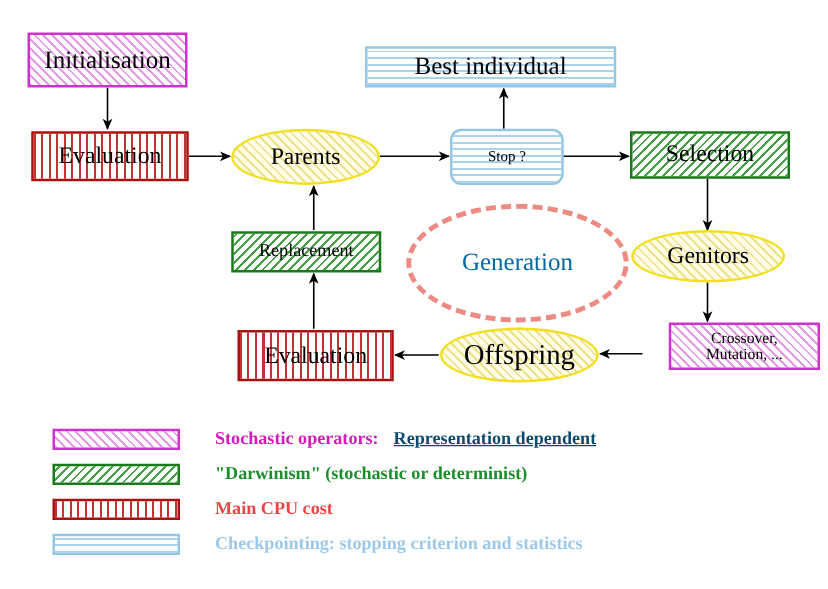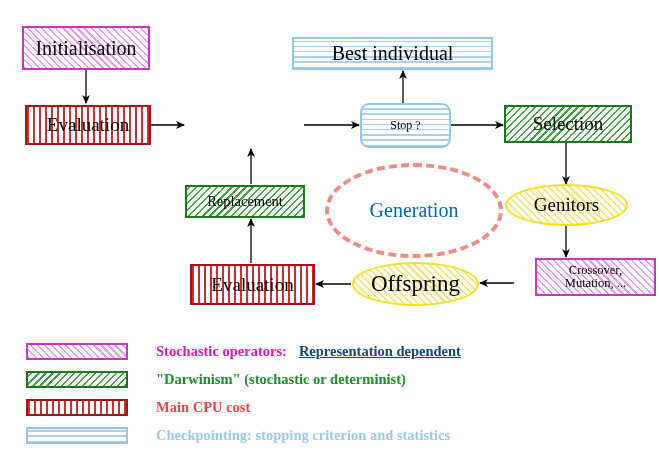--- a/index.html
+++ b/index.html
@@ -47,21 +47,21 @@
   .rounded{border-radius:9px;}
 
   .dashed-ellipse{
     position:absolute;border-radius:50%;
     border:4px dashed #ec8a83;background:transparent;
     display:flex;align-items:center;justify-content:center;
   }
   .dashed-ellipse .lbl{color:#0369a1;}
 
   
-  #legend{position:absolute;left:0;top:336px;width:584px;height:120px;}
+  #legend{position:absolute;left:16px;top:336px;width:584px;height:120px;}
   .leg-row{position:absolute;left:26px;height:22px;display:flex;align-items:center;}
   .swatch{width:102px;height:17px;box-sizing:border-box;flex:0 0 auto;}
   .leg-txt{margin-left:28px;white-space:nowrap;font-weight:bold;font-size:14.5px;
            font-family:"Liberation Serif","DejaVu Serif",serif;}
 
   svg.arrows{position:absolute;left:0;top:0;width:662px;height:471px;
              pointer-events:none;overflow:visible;}
 </style>
 </head>
 <body>
@@ -90,20 +90,23 @@
   </svg>
 
   <div class="node hatch-magenta" style="left:22px;top:26px;width:128px;height:44px;font-size:20px;">
     <span class="lbl">Initialisation</span>
   </div>
 
   <div class="node hatch-red" style="left:25px;top:105px;width:126px;height:40px;font-size:19px;">
     <span class="lbl">Evaluation</span>
   </div>
 
+  <div class="node hatch-yellow ellipse" style="left:185px;top:103px;width:119px;height:45px;font-size:19px;">
+    <span class="lbl">Parents</span>
+  </div>
 
   <div class="node hatch-blue" style="left:292px;top:37px;width:201px;height:33px;font-size:20px;">
     <span class="lbl">Best individual</span>
   </div>
 
   <div class="node hatch-blue rounded" style="left:360px;top:103px;width:91px;height:45px;font-size:12px;">
     <span class="lbl">Stop ?</span>
   </div>
 
   <div class="node hatch-green" style="left:504px;top:105px;width:128px;height:38px;font-size:19px;">

